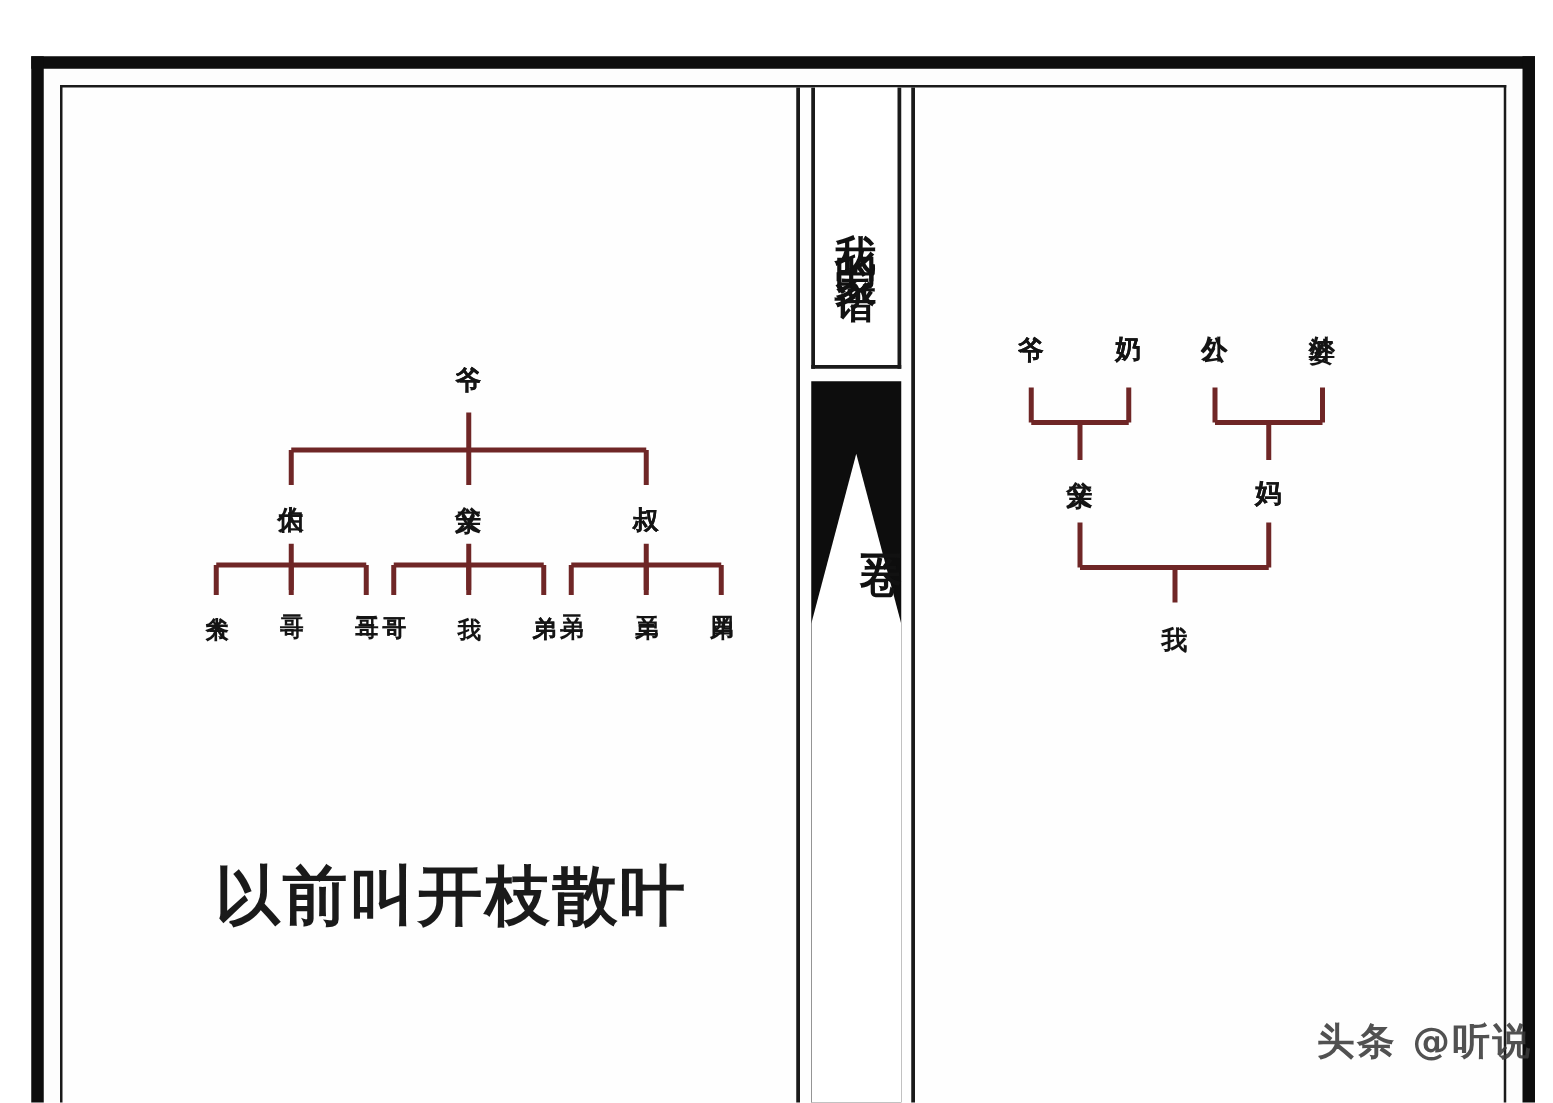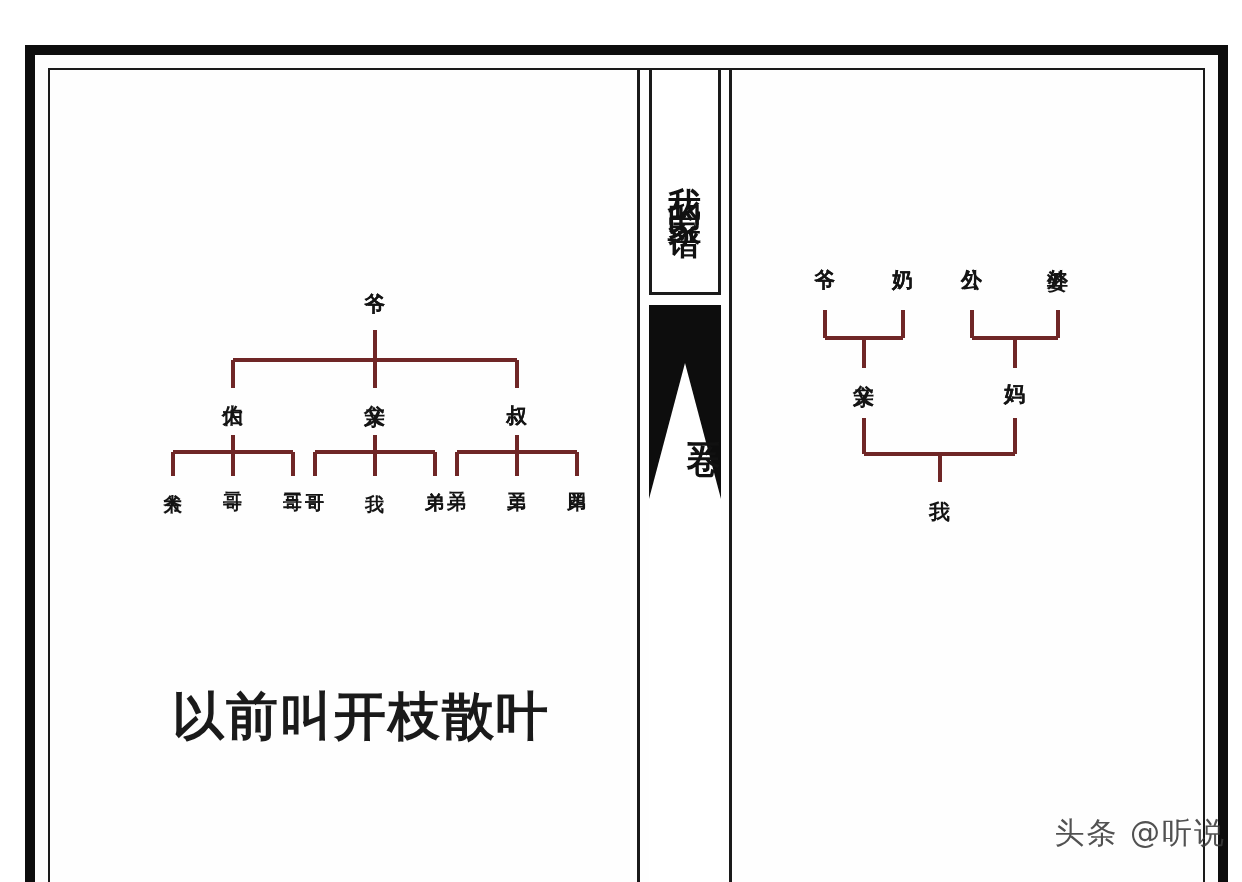--- a/index.html
+++ b/index.html
@@ -154,21 +154,21 @@
     font-size: 42px;
     letter-spacing: 3px;
   }
 
   
   #watermark {
     position: absolute;
     right: 16px;
     bottom: 28px;
     font-size: 30px;
-    font-weight: 400;
+    font-weight: 700;
     color: #3a3a3a;
     opacity: 0.88;
     letter-spacing: 2px;
     white-space: nowrap;
     font-family: "DejaVu Sans", "Liberation Sans", sans-serif;
   }
 </style>
 </head>
 <body>
 

